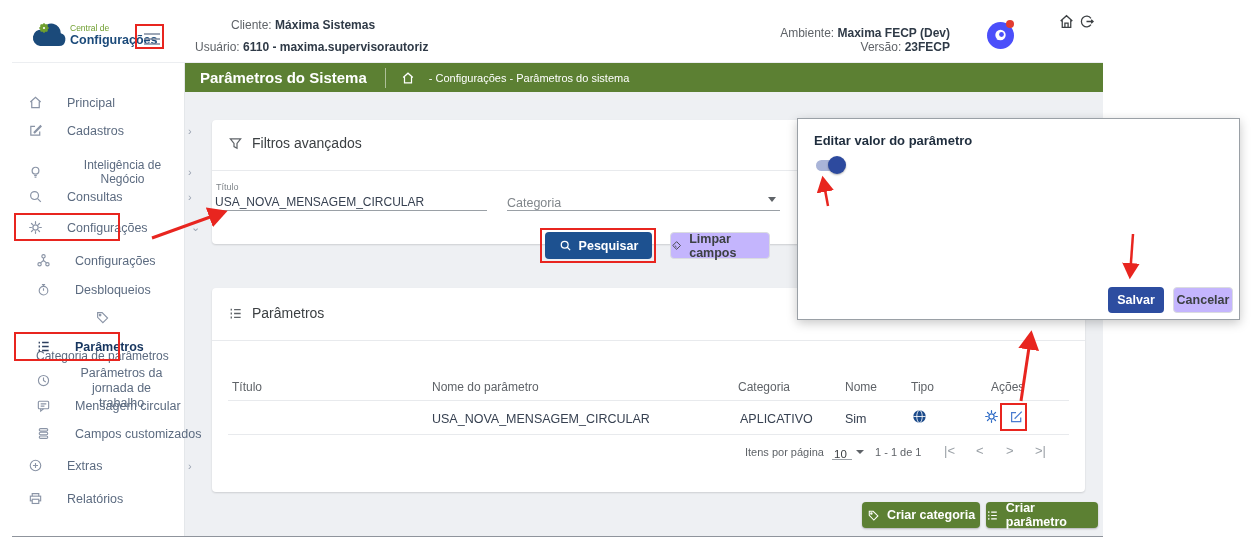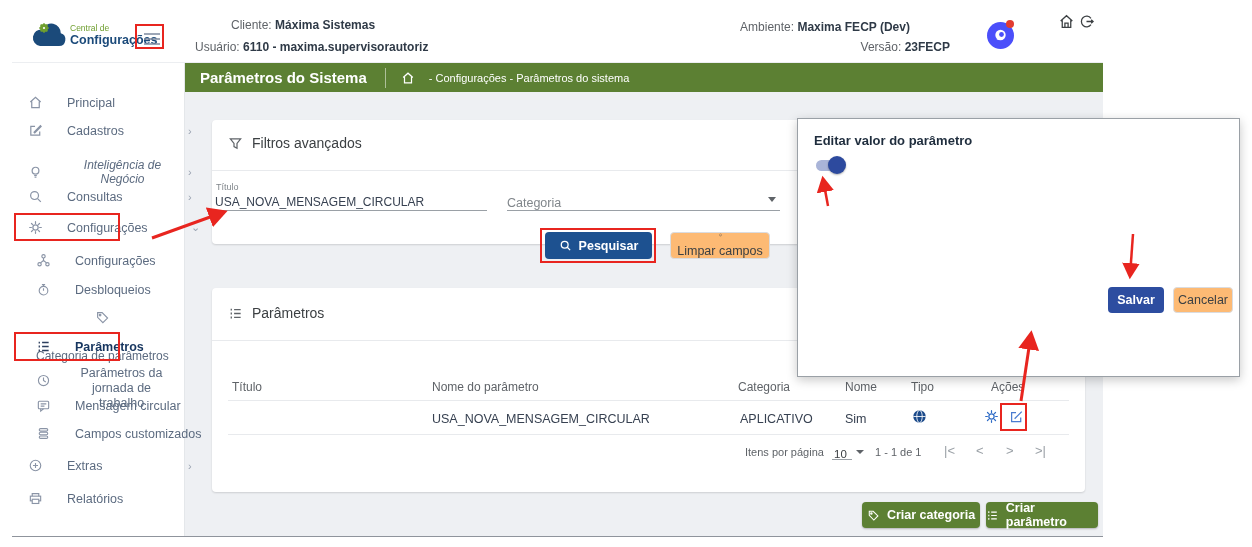--- a/index.html
+++ b/index.html
@@ -18,27 +18,27 @@
   .hdr-line { font-size:12px; color:#4c5661; }
   .side-item { display:flex; align-items:center; gap:24px; font-size:12.5px; color:#5c6b80; cursor:pointer;text-align:center; }
   .side-item .ic { width:15px; height:15px; color:#8a94a6; flex:none; }
   .side-item.active { color:#16355f; font-weight:bold; }
   .side-item.active .ic { color:#3a5larger; }
   .chev { position:absolute; left:160px; font-size:11px; color:#9aa3b1; }
   svg.ic { display:block; }
   .btn { display:flex; align-items:center; justify-content:center; gap:7px; border-radius:4px; font-size:12.5px; cursor:pointer; }
   .btn-navy { background:#1d5190; color:#fff; font-weight:bold; }
   .btn-royal { background:#2d4da0; color:#fff; font-weight:bold; }
-  .btn-outline { background:#fdba74; color:#3c4043; border:1px solid #dadce0; font-weight:normal;flex-direction:column; }
+  .btn-outline { background:#c4b5fd; color:#3c4043; border:1px solid #dadce0; font-weight:bold; }
   .btn-green { background:#5c8033; color:#fff; font-weight:bold; box-shadow:0 1px 2px rgba(0,0,0,.25); }
   .anno-box { border:2.5px solid #e8251f; z-index:40; pointer-events:none; }
   .col-h { font-size:12px; color:#5f6368; }
   .cell { font-size:12.5px; color:#374151; }
   .underline-field { border:none; border-bottom:1px solid #9aa0a6; background:transparent; font-family:"Liberation Sans",sans-serif; }
-  .modal { left:797px; top:118px; width:443px; height:259px; background:#fff; border:1px solid #9aa0a6; box-shadow:0 3px 10px rgba(0,0,0,.22); z-index:30; }
+  .modal { left:797px; top:118px; width:443px; height:202px; background:#fff; border:1px solid #9aa0a6; box-shadow:0 3px 10px rgba(0,0,0,.22); z-index:30; }
   .annotations { left:0; top:0; width:1252px; height:547px; z-index:45; pointer-events:none; }
 </style>
 </head>
 <body>
 
 <div class="page">
 
   <div class="abs app-window"></div>
 
   <div class="abs header">
@@ -64,21 +64,21 @@
 
     <div class="abs hdr-line" style="left:183px; top:8px;margin-left:36px;">
       <span class="lbl">Cliente:</span>
       <span class="bold">Máxima Sistemas</span>
     </div>
     <div class="abs hdr-line" style="left:183px; top:30px;">
       <span class="lbl">Usuário:</span>
       <span class="bold">6110 - maxima.supervisorautoriz</span>
     </div>
 
-    <div class="abs hdr-line" style="left:688px; top:10px; width:250px; text-align:center;">
+    <div class="abs hdr-line" style="left:688px; top:16px; width:250px; text-align:right;">
       <span class="lbl">Ambiente:</span>
       <span class="bold">Maxima FECP (Dev)</span>
     </div>
     <div class="abs hdr-line" style="left:688px; top:30px; width:250px; text-align:right;">
       <span class="lbl">Versão:</span>
       <span class="bold">23FECP</span>
     </div>
 
     <div class="abs" style="left:975px; top:10px; width:30px; height:30px; cursor:pointer;">
       <div class="abs" style="left:0; top:2px; width:27px; height:27px; border-radius:50%; background:#4b4ffa;"></div>
@@ -119,21 +119,21 @@
       </svg>
     <span>Cadastros</span>
     <span class="chev">›</span>
   </div>
 
   <div class="abs side-item" style="left:28px; top:158px; width:150px; z-index:4;">
     <svg class="ic" viewBox="0 0 16 16" fill="none" stroke="currentColor" stroke-width="1.3">
         <circle cx="8" cy="6" r="3.6"></circle>
         <path d="M6.6 11 H9.4 M7 13 H9"></path>
       </svg>
-    <span style="font-size:12px;font-style:italic;">Inteligência de Negócio</span>
+    <span style="font-size:12px;">Inteligência de Negócio</span>
     <span class="chev">›</span>
   </div>
 
   <div class="abs side-item" style="left:28px; top:189px; width:150px; z-index:4;">
     <svg class="ic" viewBox="0 0 16 16" fill="none" stroke="currentColor" stroke-width="1.3">
         <circle cx="7" cy="7" r="4.2"></circle>
         <path d="M10.2 10.2 L13.7 13.7"></path>
       </svg>
     <span>Consultas</span>
     <span class="chev">›</span>

